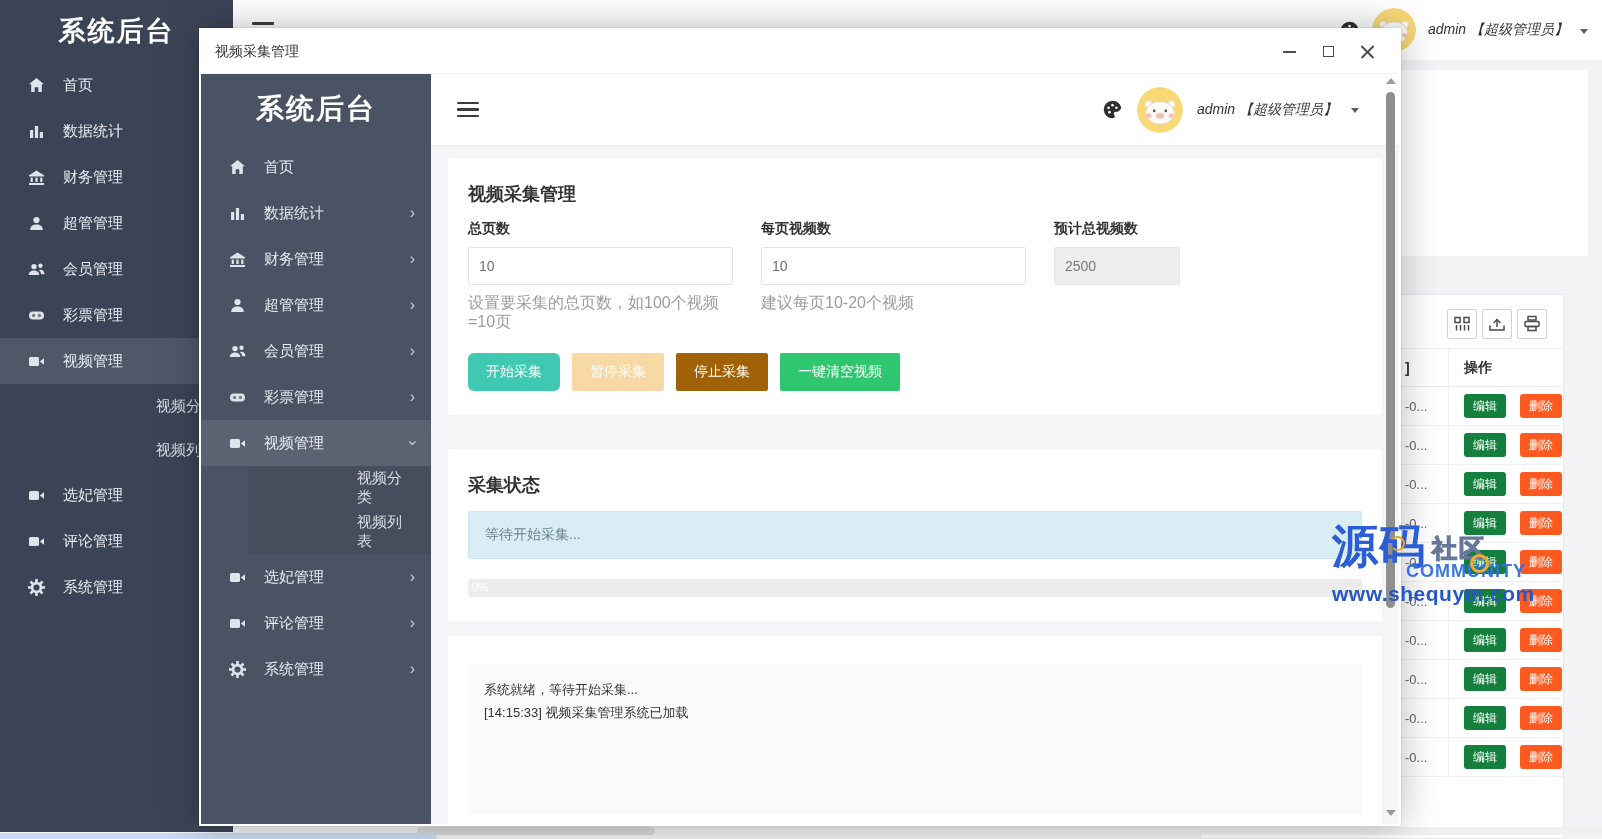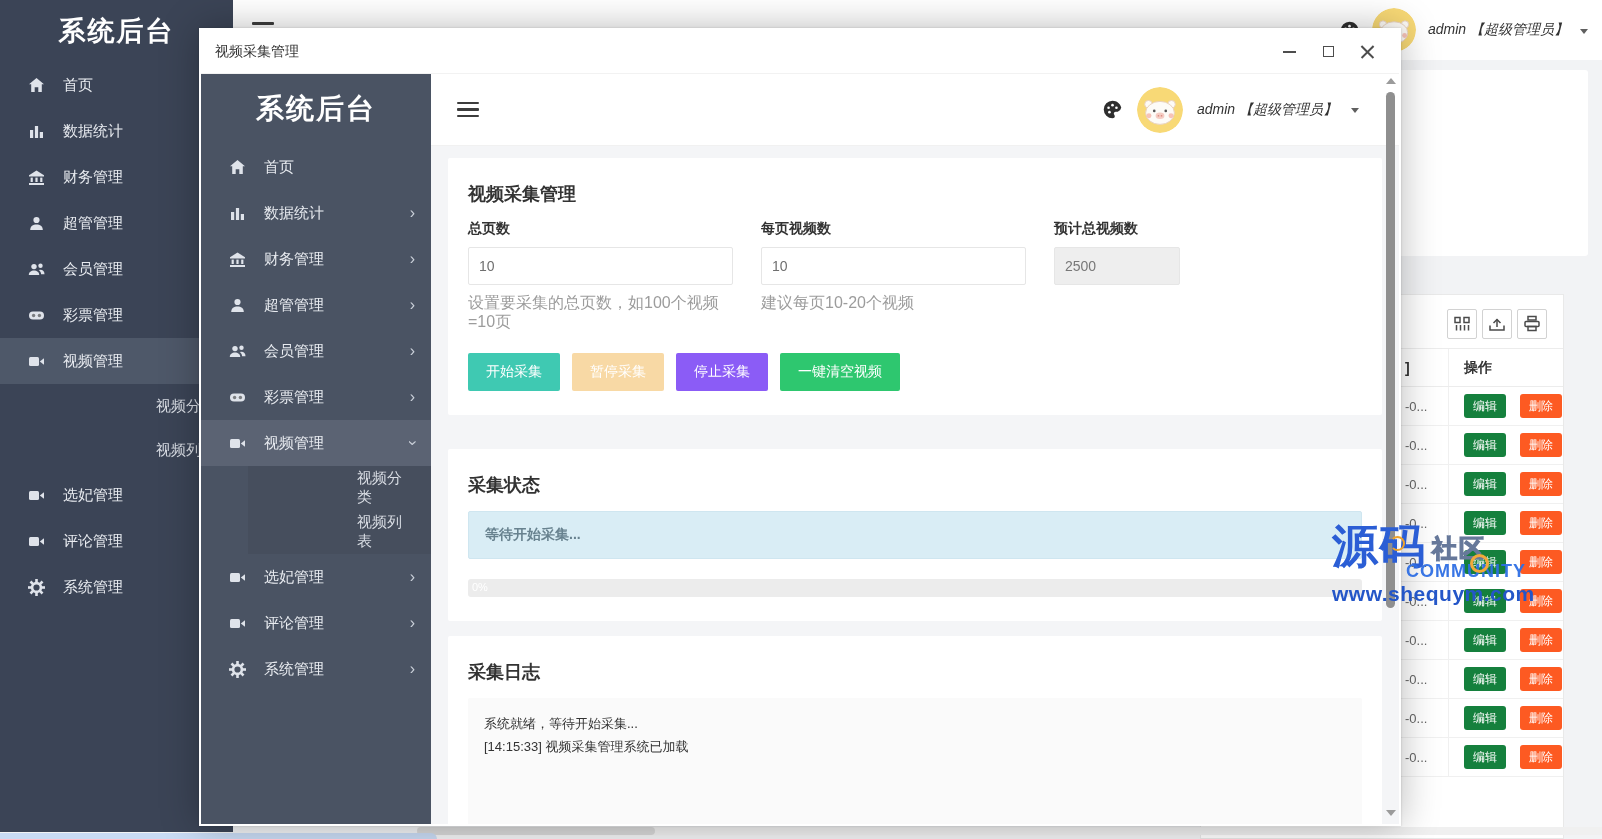--- a/index.html
+++ b/index.html
@@ -75,25 +75,25 @@
   .card.c2{margin-bottom:15px;}
   .frow{display:flex;gap:28px;}
   .fld label{display:block;font-size:14px;font-weight:bold;color:#333;margin-bottom:9px;}
   .fld input{width:100%;height:38px;border:1px solid #e6e6e6;border-radius:2px;padding:0 10px;font-size:14px;color:#6f6f6f;background:#fff;outline:none;}
   .fld input.dis{background:#eee;color:#787878;}
   .hint{font-size:16px;color:#9c9c9c;margin-top:8px;line-height:19px;}
   .hint.low{margin-top:28px;}
   .w1{width:265px;flex:none;}.w2{width:265px;flex:none;}.w3{width:118px;flex:none;}.w4{width:126px;flex:none;}
   .btnrow{display:flex;gap:12px;margin-top:22px;}
   .btn{height:38px;padding:0 18px;border:none;border-radius:2px;color:#fff;font-size:14px;cursor:pointer;}
-  .btn.start{background:#3fc9b2;}
+  .btn.start{background:#3fc9b2;border-radius:6px;}
   .btn.pause{background:#f8d9a5;}
-  .btn.stop{background:#8b5cf6;}
+  .btn.stop{background:#a16207;}
   .btn.clear{background:#2ec76f;}
-  .alert{height:48px;background:#d9edf5;border:1px solid #cfe6f0;border-radius:2px;display:flex;align-items:center;padding:0 16px;color:#68828f;font-size:14px;margin-top:4px;font-weight:bold;}
+  .alert{height:48px;background:#d9edf5;border:1px solid #cfe6f0;border-radius:2px;display:flex;align-items:center;padding:0 16px;color:#68828f;font-size:14px;margin-top:4px;}
   .progress{height:18px;background:#ececec;border-radius:3px;margin-top:20px;position:relative;overflow:hidden;}
   .progress span{position:absolute;left:4px;top:2px;font-size:11px;color:#fff;}
   .logbox{background:#fafafa;border-radius:2px;padding:14px 16px;font-size:13px;color:#333;line-height:23px;height:150px;margin-top:4px;}
 
   .m-scroll{position:absolute;top:46px;right:1px;bottom:6px;width:14px;z-index:12;}
   .tri-up{width:0;height:0;border-left:5px solid transparent;border-right:5px solid transparent;border-bottom:6px solid #9b9b9b;position:absolute;top:2px;left:2px;}
   .tri-dn{width:0;height:0;border-left:5px solid transparent;border-right:5px solid transparent;border-top:6px solid #9b9b9b;position:absolute;bottom:2px;left:2px;}
   .m-thumb{position:absolute;top:16px;left:2px;width:9px;height:516px;background:#8f8f8f;border-radius:5px;cursor:pointer;}
 
   
@@ -615,21 +615,20 @@
 
           <div class="card c2">
             <h2>采集状态</h2>
             <div class="alert">等待开始采集...</div>
             <div class="progress">
               <span>0%</span>
             </div>
           </div>
 
           <div class="card c3">
-            <h2>采集日志</h2>
             <div class="logbox">
               <div>系统就绪，等待开始采集...</div>
               <div>[14:15:33] 视频采集管理系统已加载</div>
             </div>
           </div>
 
         </div>
       </div>
     </div>
     <div class="m-scroll">

